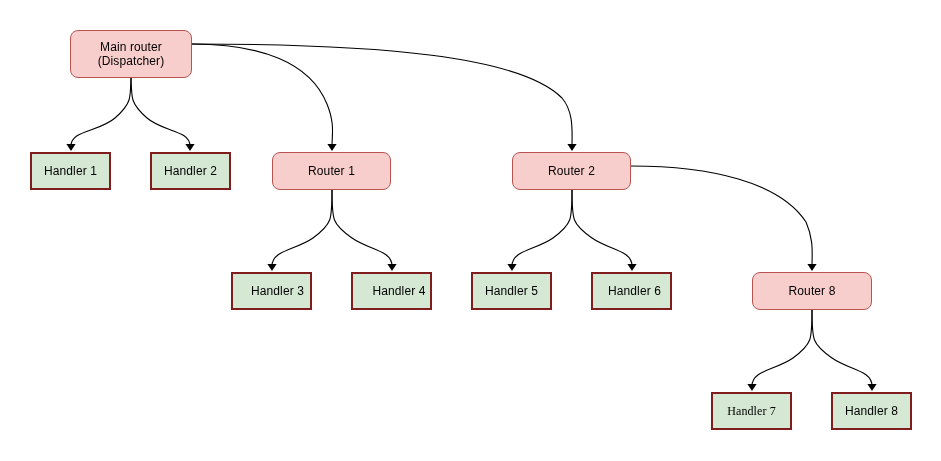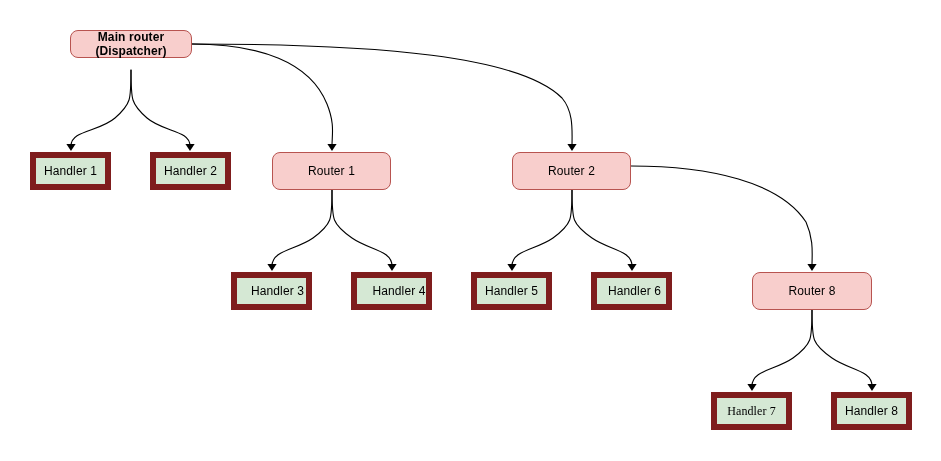--- a/index.html
+++ b/index.html
@@ -42,21 +42,21 @@
     white-space: pre-line;
     user-select: none;
   }
   .node.router {
     background: #f8cecc;
     border: 1px solid #b85450;
     border-radius: 8px;
   }
   .node.handler {
     background: #d5e8d4;
-    border: 6px solid #7f1d1d;
+    border: 2px solid #7f1d1d;
     border-radius: 0;
   }
   .edge-path {
     fill: none;
     stroke: #000000;
     stroke-width: 1.1px;
     stroke-linecap: round;
     stroke-linejoin: round;
   }
   .arrow-head {
@@ -92,21 +92,21 @@
         <polygon class="arrow-head" points="-4.6,-7 4.6,-7 0,0" transform="translate(392,271)"></polygon>
         <polygon class="arrow-head" points="-4.6,-7 4.6,-7 0,0" transform="translate(512,271)"></polygon>
         <polygon class="arrow-head" points="-4.6,-7 4.6,-7 0,0" transform="translate(632,271)"></polygon>
         <polygon class="arrow-head" points="-4.6,-7 4.6,-7 0,0" transform="translate(812,271)"></polygon>
         <polygon class="arrow-head" points="-4.6,-7 4.6,-7 0,0" transform="translate(752,391)"></polygon>
         <polygon class="arrow-head" points="-4.6,-7 4.6,-7 0,0" transform="translate(872,391)"></polygon>
       </g>
   </svg>
 
   <div id="nodes-group">
-      <div class="node router" style="left: 70px; top: 30px; width: 122px; height: 28px; font-weight: bold;">Main router
+      <div class="node router" style="left: 70px; top: 30px; width: 122px; height: 48px;">Main router
 (Dispatcher)</div>
       <div class="node handler" style="left: 30px; top: 152px; width: 81px; height: 38px;">Handler 1</div>
       <div class="node handler" style="left: 150px; top: 152px; width: 81px; height: 38px;">Handler 2</div>
       <div class="node router" style="left: 272px; top: 152px; width: 119px; height: 38px;">Router 1</div>
       <div class="node router" style="left: 512px; top: 152px; width: 119px; height: 38px;">Router 2</div>
       <div class="node handler" style="left: 231px; top: 272px; width: 81px; height: 38px; padding-left: 12px;">Handler 3</div>
       <div class="node handler" style="left: 351px; top: 272px; width: 81px; height: 38px; padding-left: 15px;">Handler 4</div>
       <div class="node handler" style="left: 471px; top: 272px; width: 81px; height: 38px;">Handler 5</div>
       <div class="node handler" style="left: 591px; top: 272px; width: 81px; height: 38px; padding-left: 6px;">Handler 6</div>
       <div class="node router" style="left: 752px; top: 272px; width: 120px; height: 38px;">Router 8</div>

